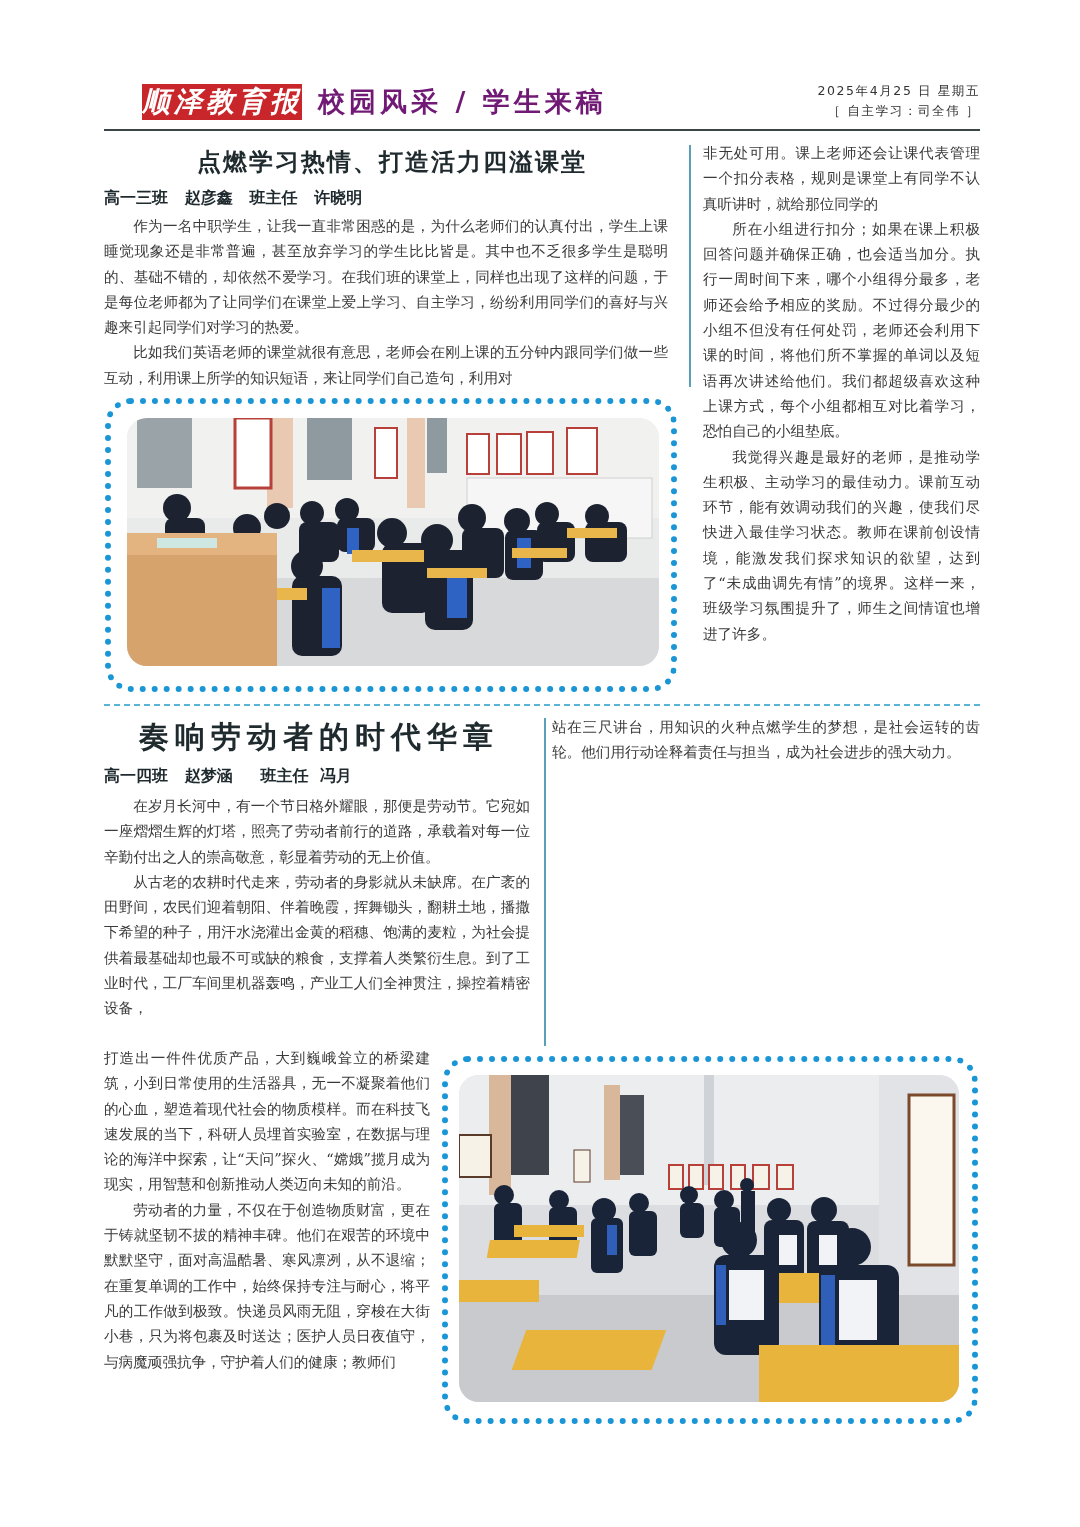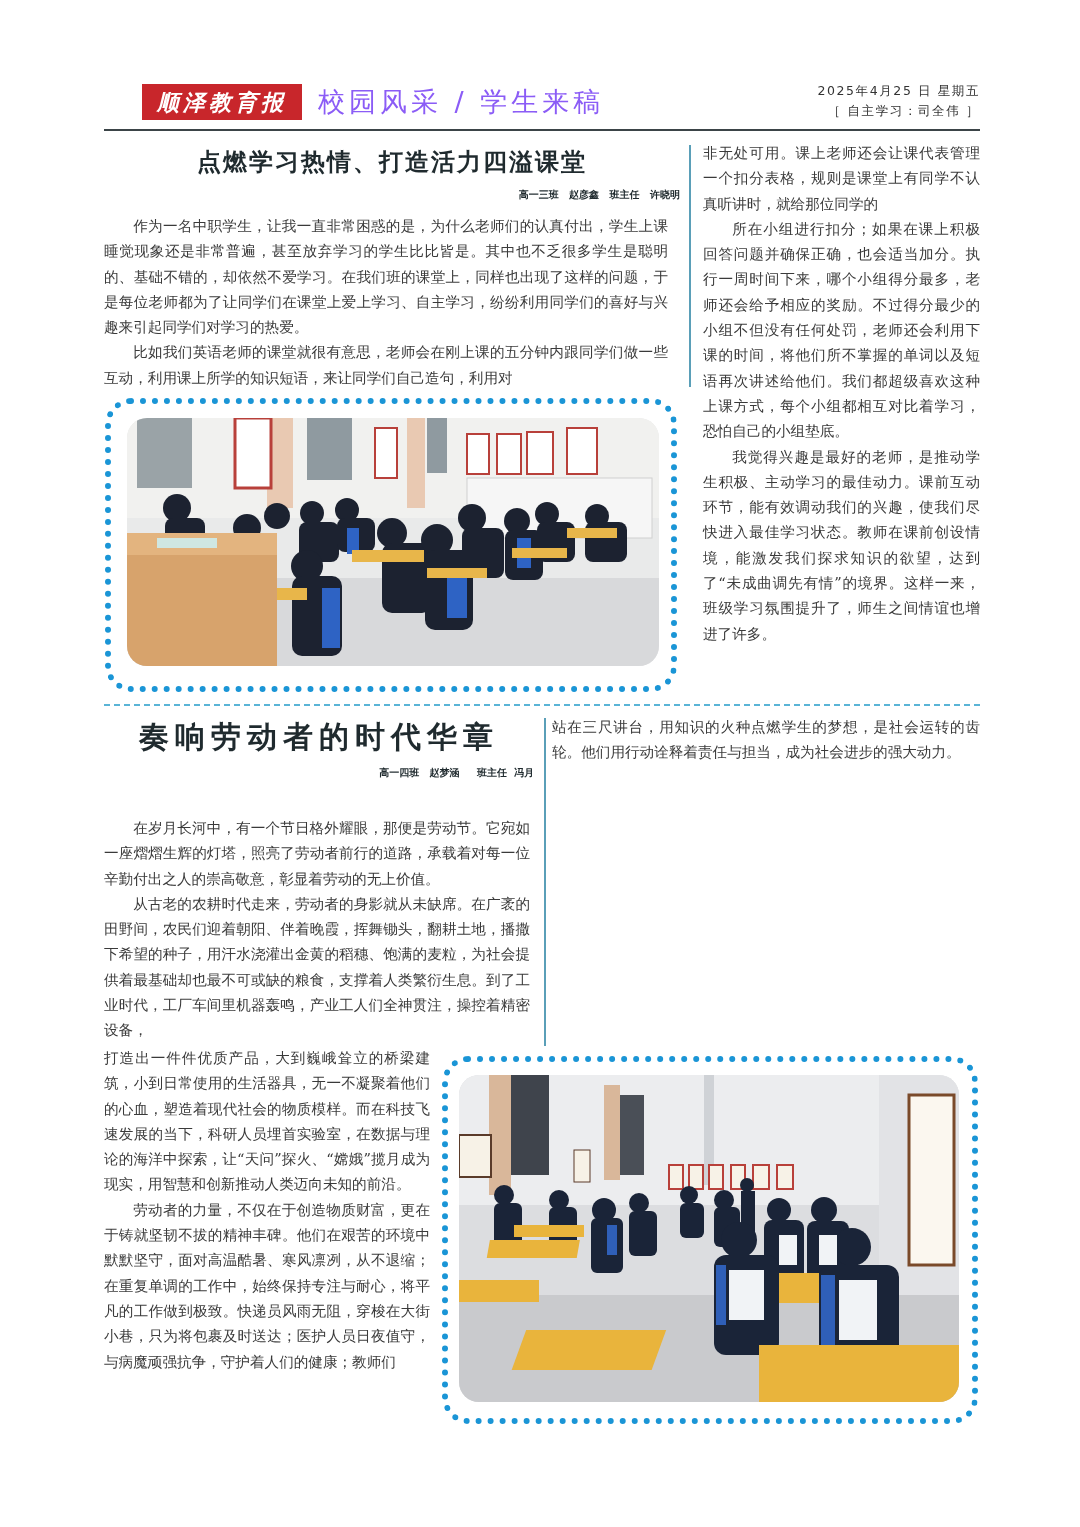--- a/index.html
+++ b/index.html
@@ -2,29 +2,29 @@
 <html><head>
 <meta charset="utf-8">
 <style>
   * { box-sizing: border-box; margin: 0; padding: 0; }
   html, body { width: 1080px; height: 1527px; background: #ffffff; }
   body { position: relative; font-family: "DejaVu Serif", "Liberation Serif", serif; color: #2a2a2a; overflow: hidden; }
 
   
   .masthead { position: absolute; left: 96px; top: 80px; width: 884px; height: 50px; }
   .page-num { position: absolute; left: 16px; top: 2px; font-family: "Liberation Sans", "DejaVu Sans", sans-serif; font-weight: 700; font-size: 36px; letter-spacing: -2px; color: #1f2a2e; line-height: 40px; margin-left: 36px; }
-  .brand { position: absolute; left: 46px; top: 4px; width: 160px; height: 36px; background: #c8262b; color: #fff; font-family: "DejaVu Serif", serif; font-weight: 700; font-style: italic; font-size: 22px; letter-spacing: 4px; line-height: 36px; text-align: center; }
-  .section-title { position: absolute; left: 222px; top: 4px; font-family: "DejaVu Sans", sans-serif; font-weight: 400; font-size: 27px; letter-spacing: 4px; color: #8b5cf6; line-height: 36px; }
+  .brand { position: absolute; left: 46px; top: 4px; width: 160px; height: 36px; background: #c8262b; color: #fff; font-family: "DejaVu Serif", serif; font-weight: 700; font-style: italic; font-size: 28px; letter-spacing: 4px; line-height: 36px; text-align: center; }
+  .section-title { position: absolute; left: 222px; top: 4px; font-family: "DejaVu Sans", sans-serif; font-weight: 700; font-size: 27px; letter-spacing: 4px; color: #701a75; line-height: 36px; }
   .date { position: absolute; right: 0; top: 2px; font-family: "DejaVu Sans", sans-serif; font-size: 12.5px; letter-spacing: 1.6px; color: #333; text-align: right; line-height: 18px; }
   .editor { position: absolute; right: 0; top: 22px; font-family: "DejaVu Sans", sans-serif; font-size: 12.5px; letter-spacing: 1.6px; color: #333; text-align: right; line-height: 18px; }
   .head-rule { position: absolute; left: 104px; top: 129px; width: 876px; height: 2px; background: #3b4447; }
 
   
   .title { position: absolute; font-family: "DejaVu Sans", sans-serif; font-weight: 700; color: #1f2a2e; text-align: center; }
-  .byline { position: absolute; font-family: "DejaVu Sans", sans-serif; font-weight: 700; font-size: 10px; color: #1f2a2e; text-align: right; white-space: pre; }
+  .byline { position: absolute; font-family: "DejaVu Sans", sans-serif; font-weight: 700; font-size: 16px; color: #1f2a2e; text-align: left; white-space: pre; }
   .col { position: absolute; font-size: 14.6px; line-height: 25.3px; color: #3a3a3a; text-align: justify; }
   .col p { text-indent: 2em; }
   .col p.noindent { text-indent: 0; }
 
   
   .a1-title { left: 104px; top: 142px; width: 576px; font-size: 24px; letter-spacing: 2px; line-height: 40px; }
   .a1-byline { left: 104px; top: 188px; width: 576px; }
   .a1-left { left: 104px; top: 213px; width: 564px; }
   .vrule1 { position: absolute; left: 689px; top: 145px; width: 2px; height: 242px; background: #5a9fb8; }
   .a1-right { left: 703px; top: 140px; width: 277px; }
@@ -35,21 +35,21 @@
   .photo1-frame { left: 105px; top: 398px; width: 572px; height: 294px; }
   .photo1 { left: 127px; top: 418px; width: 532px; height: 248px; }
   .photo2-frame { left: 442px; top: 1056px; width: 536px; height: 368px; }
   .photo2 { left: 459px; top: 1075px; width: 500px; height: 327px; }
 
   .hrule-dashed { position: absolute; left: 104px; top: 704px; width: 876px; height: 0; border-top: 2px dashed #5ab4d6; }
 
   
   .a2-title { left: 104px; top: 716px; width: 430px; font-size: 30px; letter-spacing: 6px; line-height: 42px; }
   .a2-byline { left: 104px; top: 766px; width: 430px; }
-  .a2-left { left: 104px; top: 793px; width: 426px; margin-top: 22px; }
+  .a2-left { left: 104px; top: 793px; width: 426px; }
   .a2-left-narrow { left: 104px; top: 1045px; width: 326px; }
   .vrule2 { position: absolute; left: 544px; top: 718px; width: 2px; height: 328px; background: #5a9fb8; }
   .a2-right { left: 552px; top: 714px; width: 428px; }
 </style>
 </head>
 <body>
 
 <header class="masthead">
   <div class="page-num">16</div>
   <div class="brand">顺泽教育报</div>

